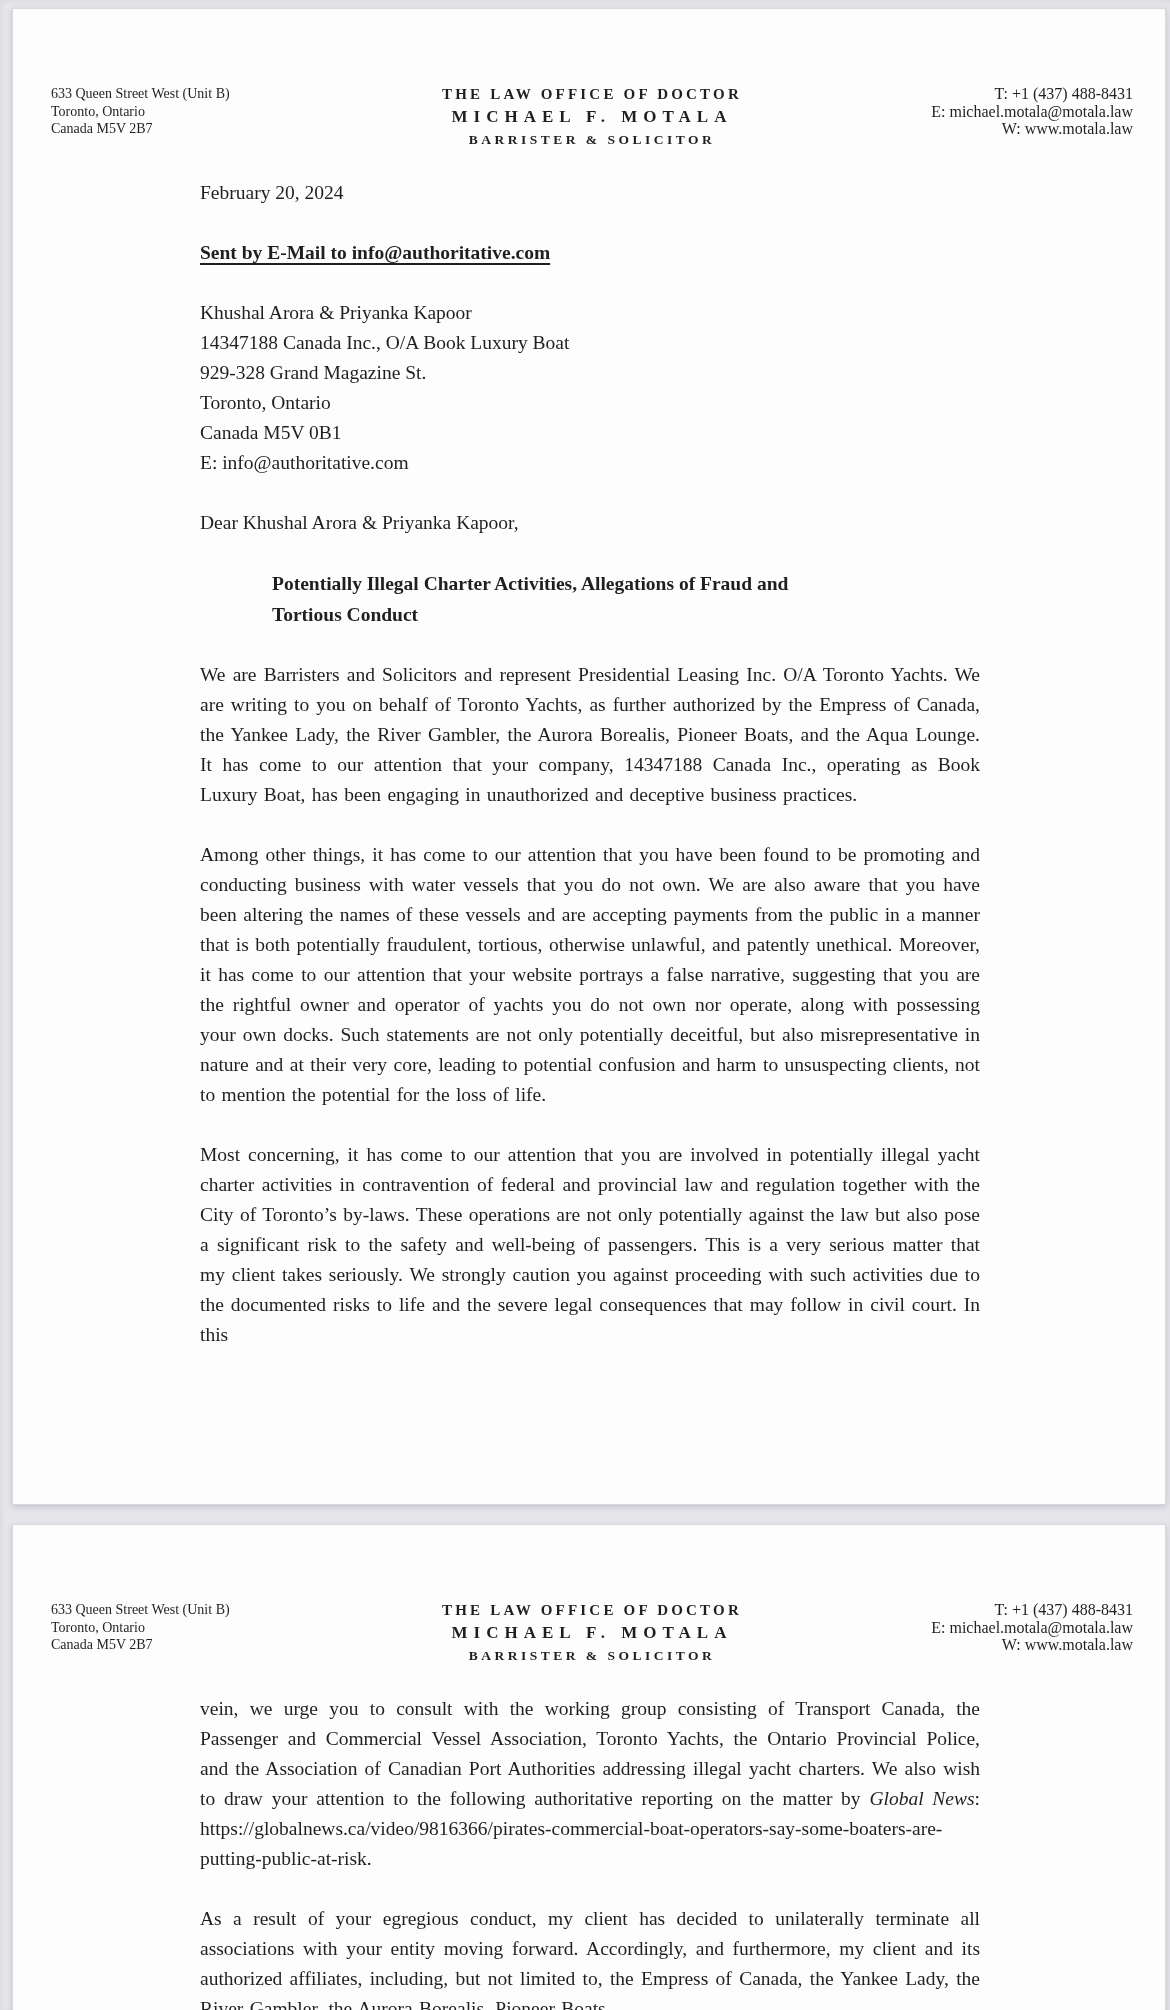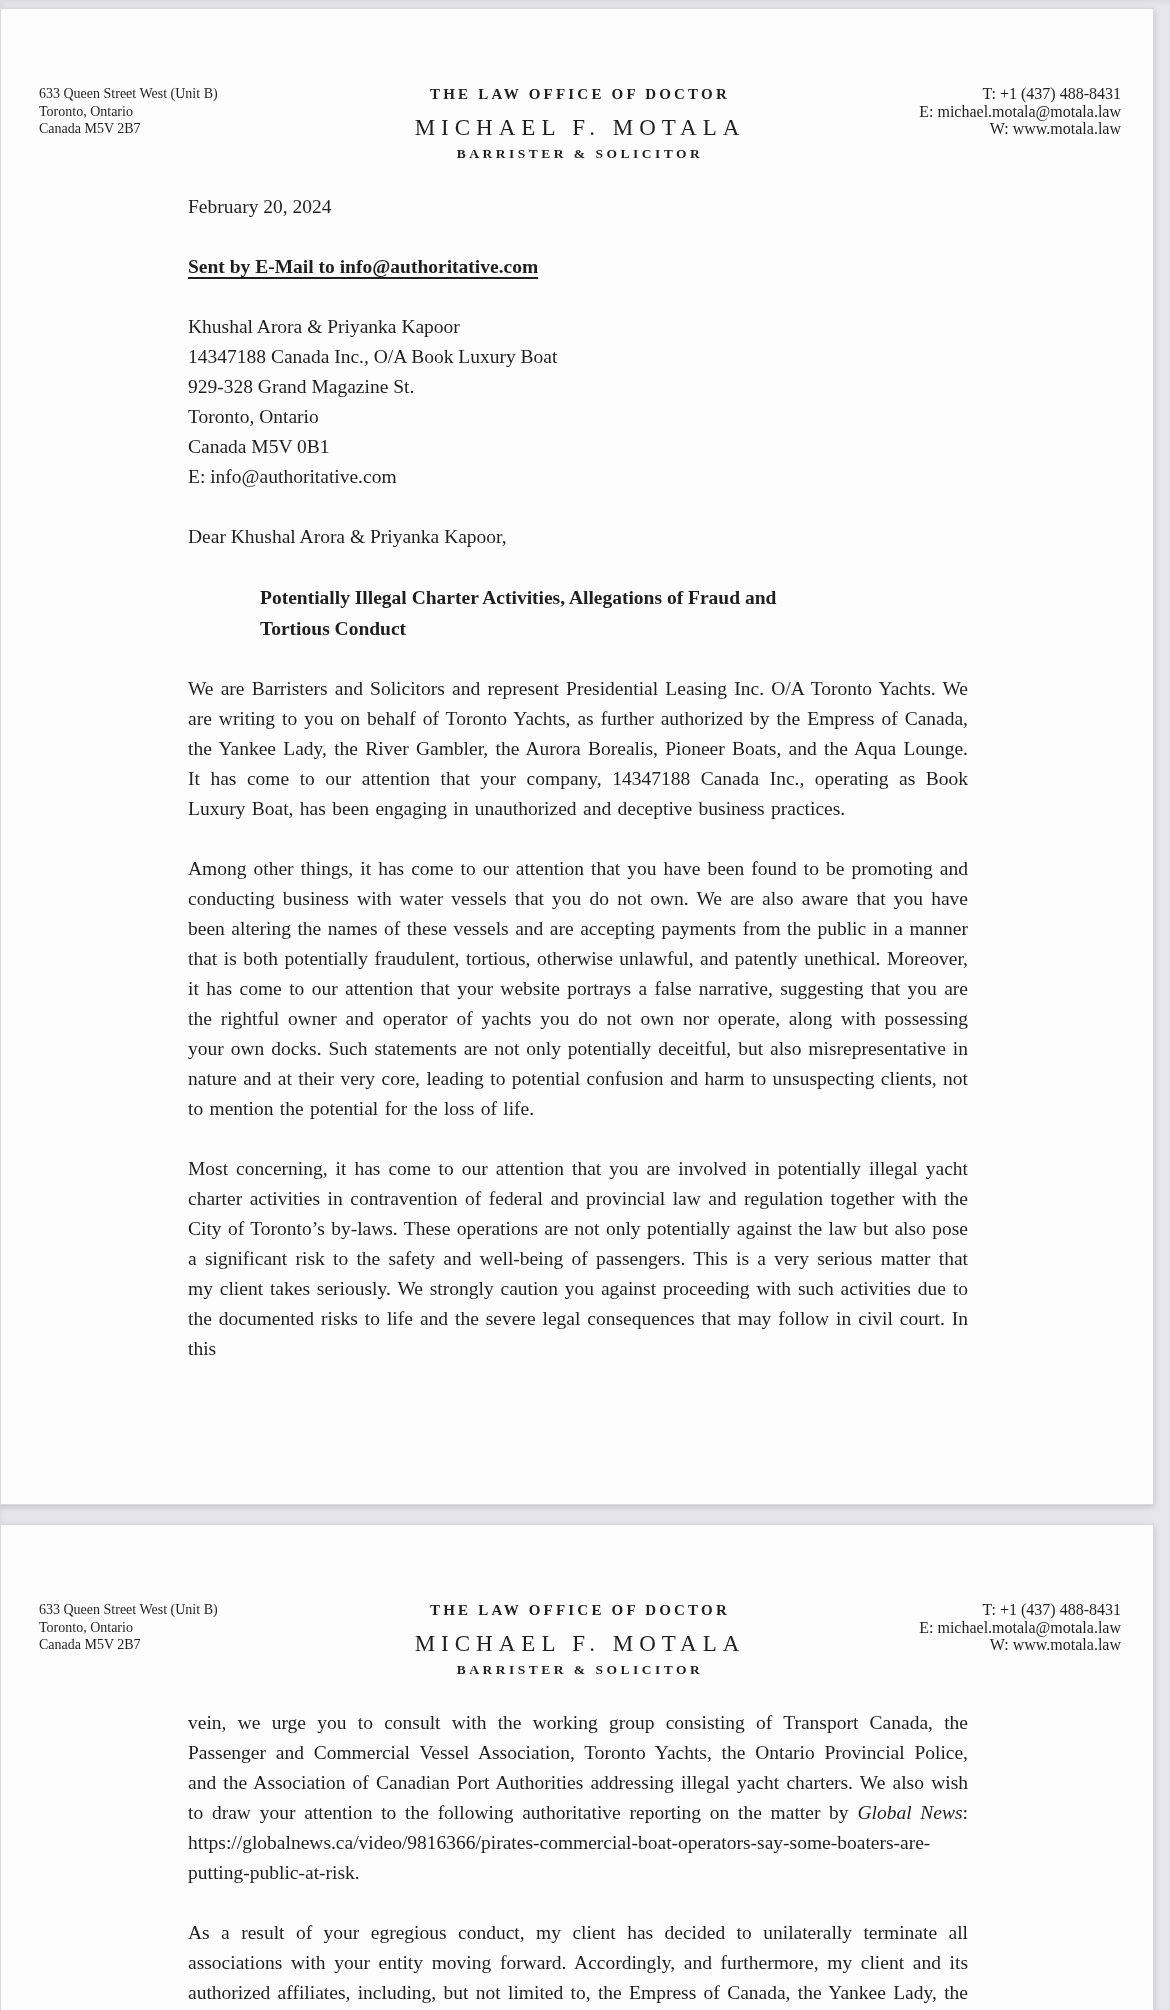--- a/index.html
+++ b/index.html
@@ -7,21 +7,21 @@
     width: 1170px; height: 2010px;
     background: #e7e6eb;
     overflow: hidden;
     position: relative;
     font-family: "Liberation Serif", "DejaVu Serif", serif;
     color: #1f1f1f;
     box-shadow: inset 2px 2px 5px rgba(0,0,0,0.05);
   }
   .page {
     position: absolute;
-    left: 0;
+    left: 12px;
     width: 1154px;
     height: 1497px;
     background: #fdfdfd;
     border: 1px solid #d9d8dd;
     box-sizing: border-box;
     box-shadow: 0 2px 6px rgba(70,70,90,0.22);
   }
   #page1 { top: 8px; }
   #page2 { top: 1524px; }
 
@@ -32,21 +32,21 @@
     padding: 76px 32px 0 38px;
     align-items: start;
   }
   .lh-left  { justify-self: start; font-size: 14px; line-height: 17.5px; }
   .lh-right { justify-self: end; text-align: right; font-size: 16px; line-height: 17.5px; }
   .lh-center { text-align: center; justify-self: center; padding-top: 1px; }
   .firm-top {
     font-size: 15px; font-weight: bold; letter-spacing: 3.2px; white-space: nowrap; text-align: center;
   }
   .firm-name {
-    font-size: 23px; font-weight: normal; letter-spacing: 6px; margin-top: 12px; white-space: nowrap;
+    font-size: 17px; font-weight: bold; letter-spacing: 6px; margin-top: 4px; white-space: nowrap;
   }
   .firm-sub {
     font-size: 13.5px; font-weight: bold; letter-spacing: 3.5px; margin-top: 5px; white-space: nowrap;
   }
 
   
   .content {
     margin: 30px 185px 0 187px;
     font-size: 19.5px;
     line-height: 30px;

